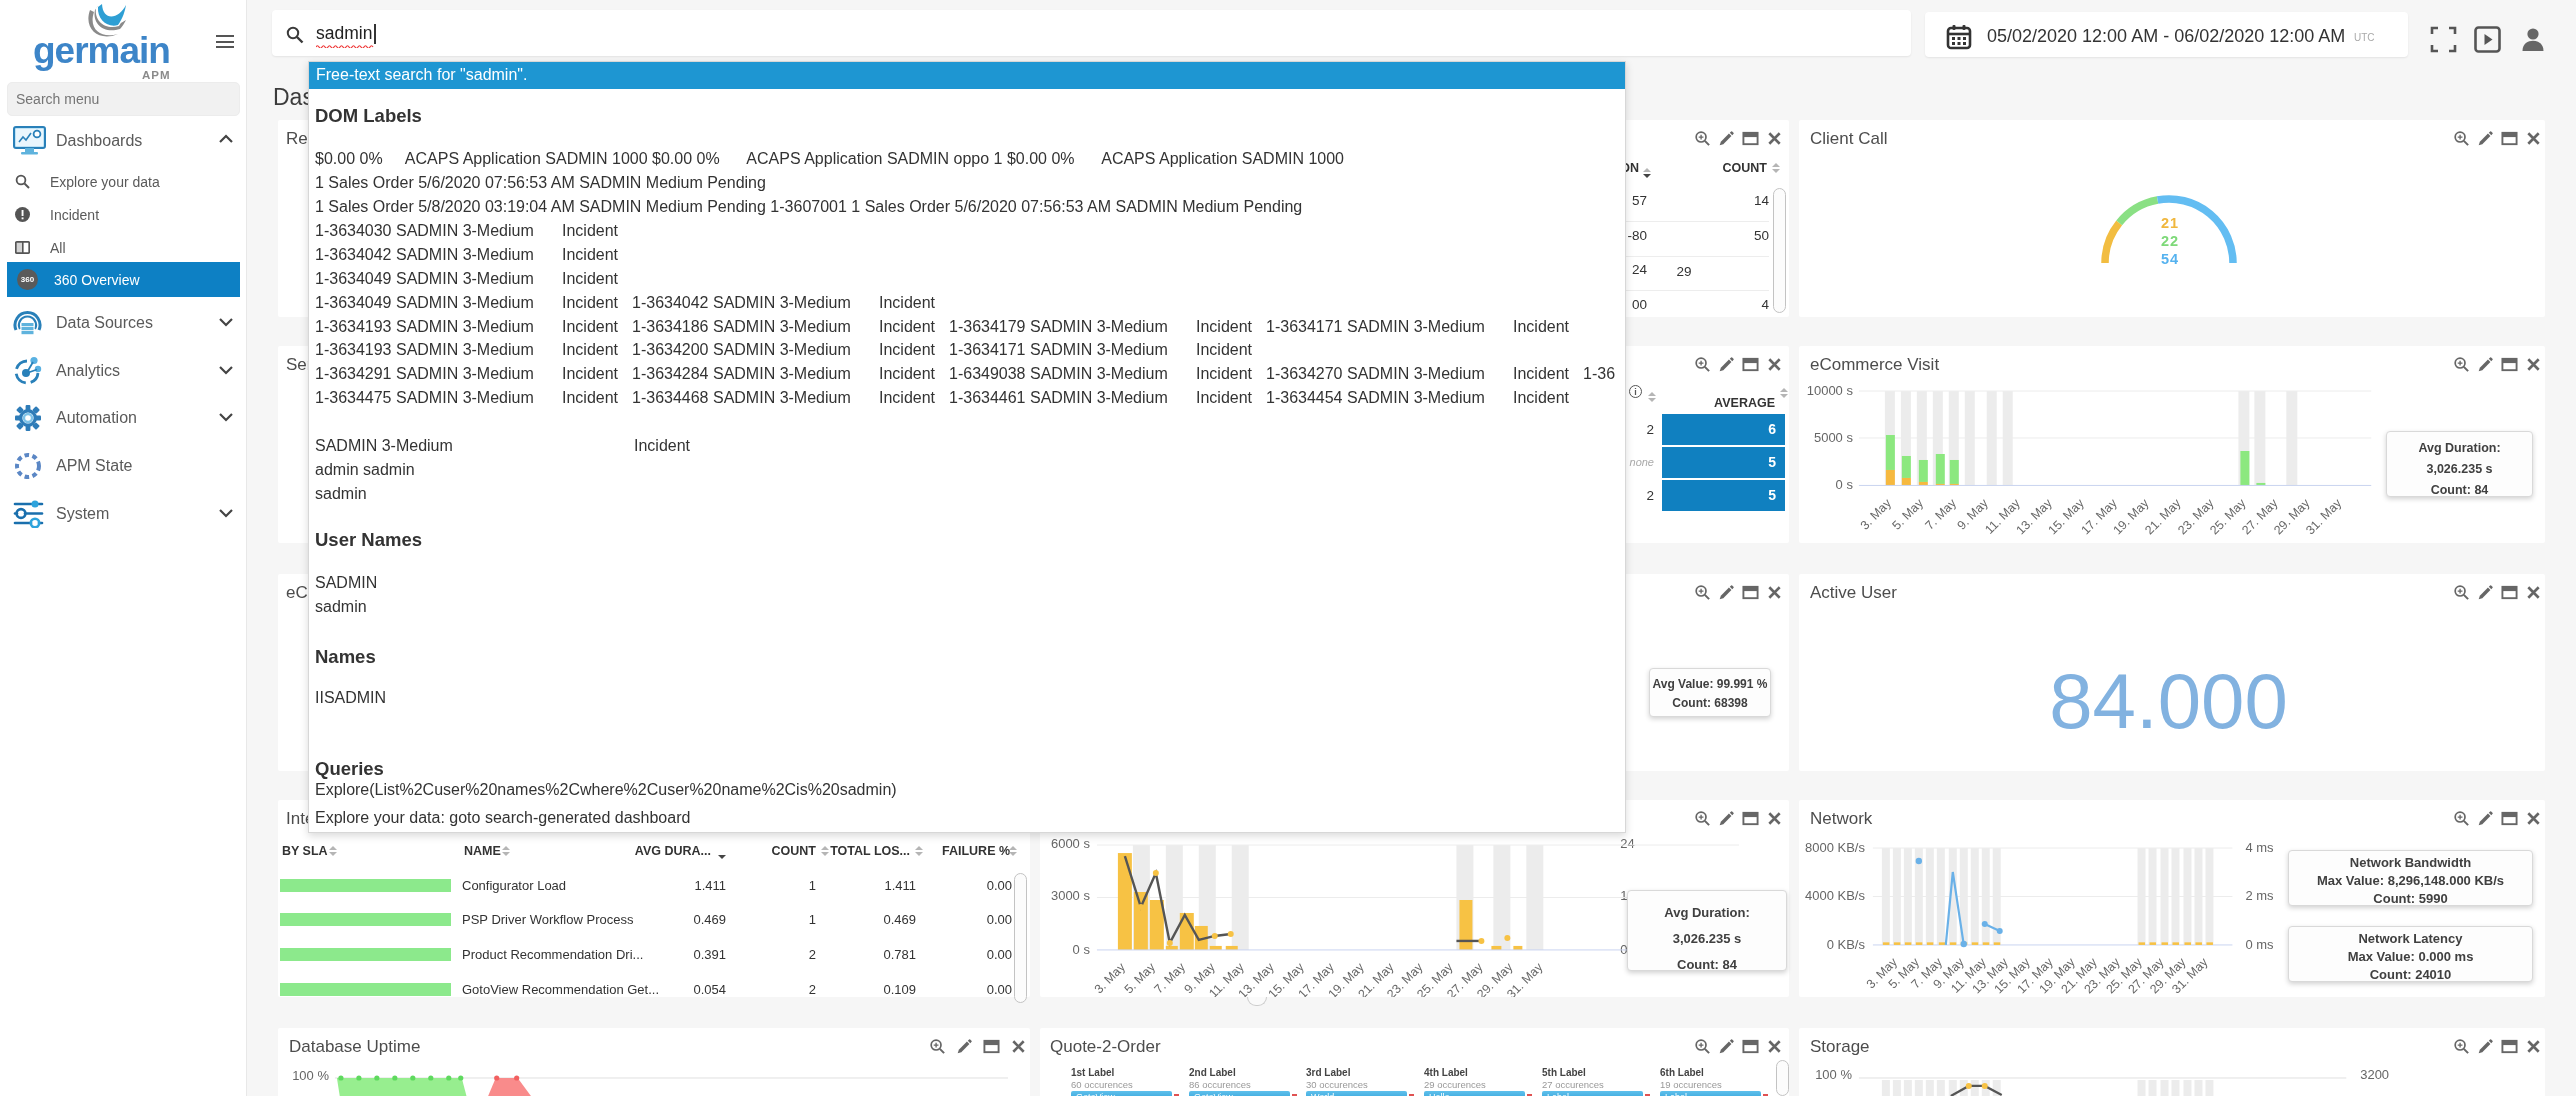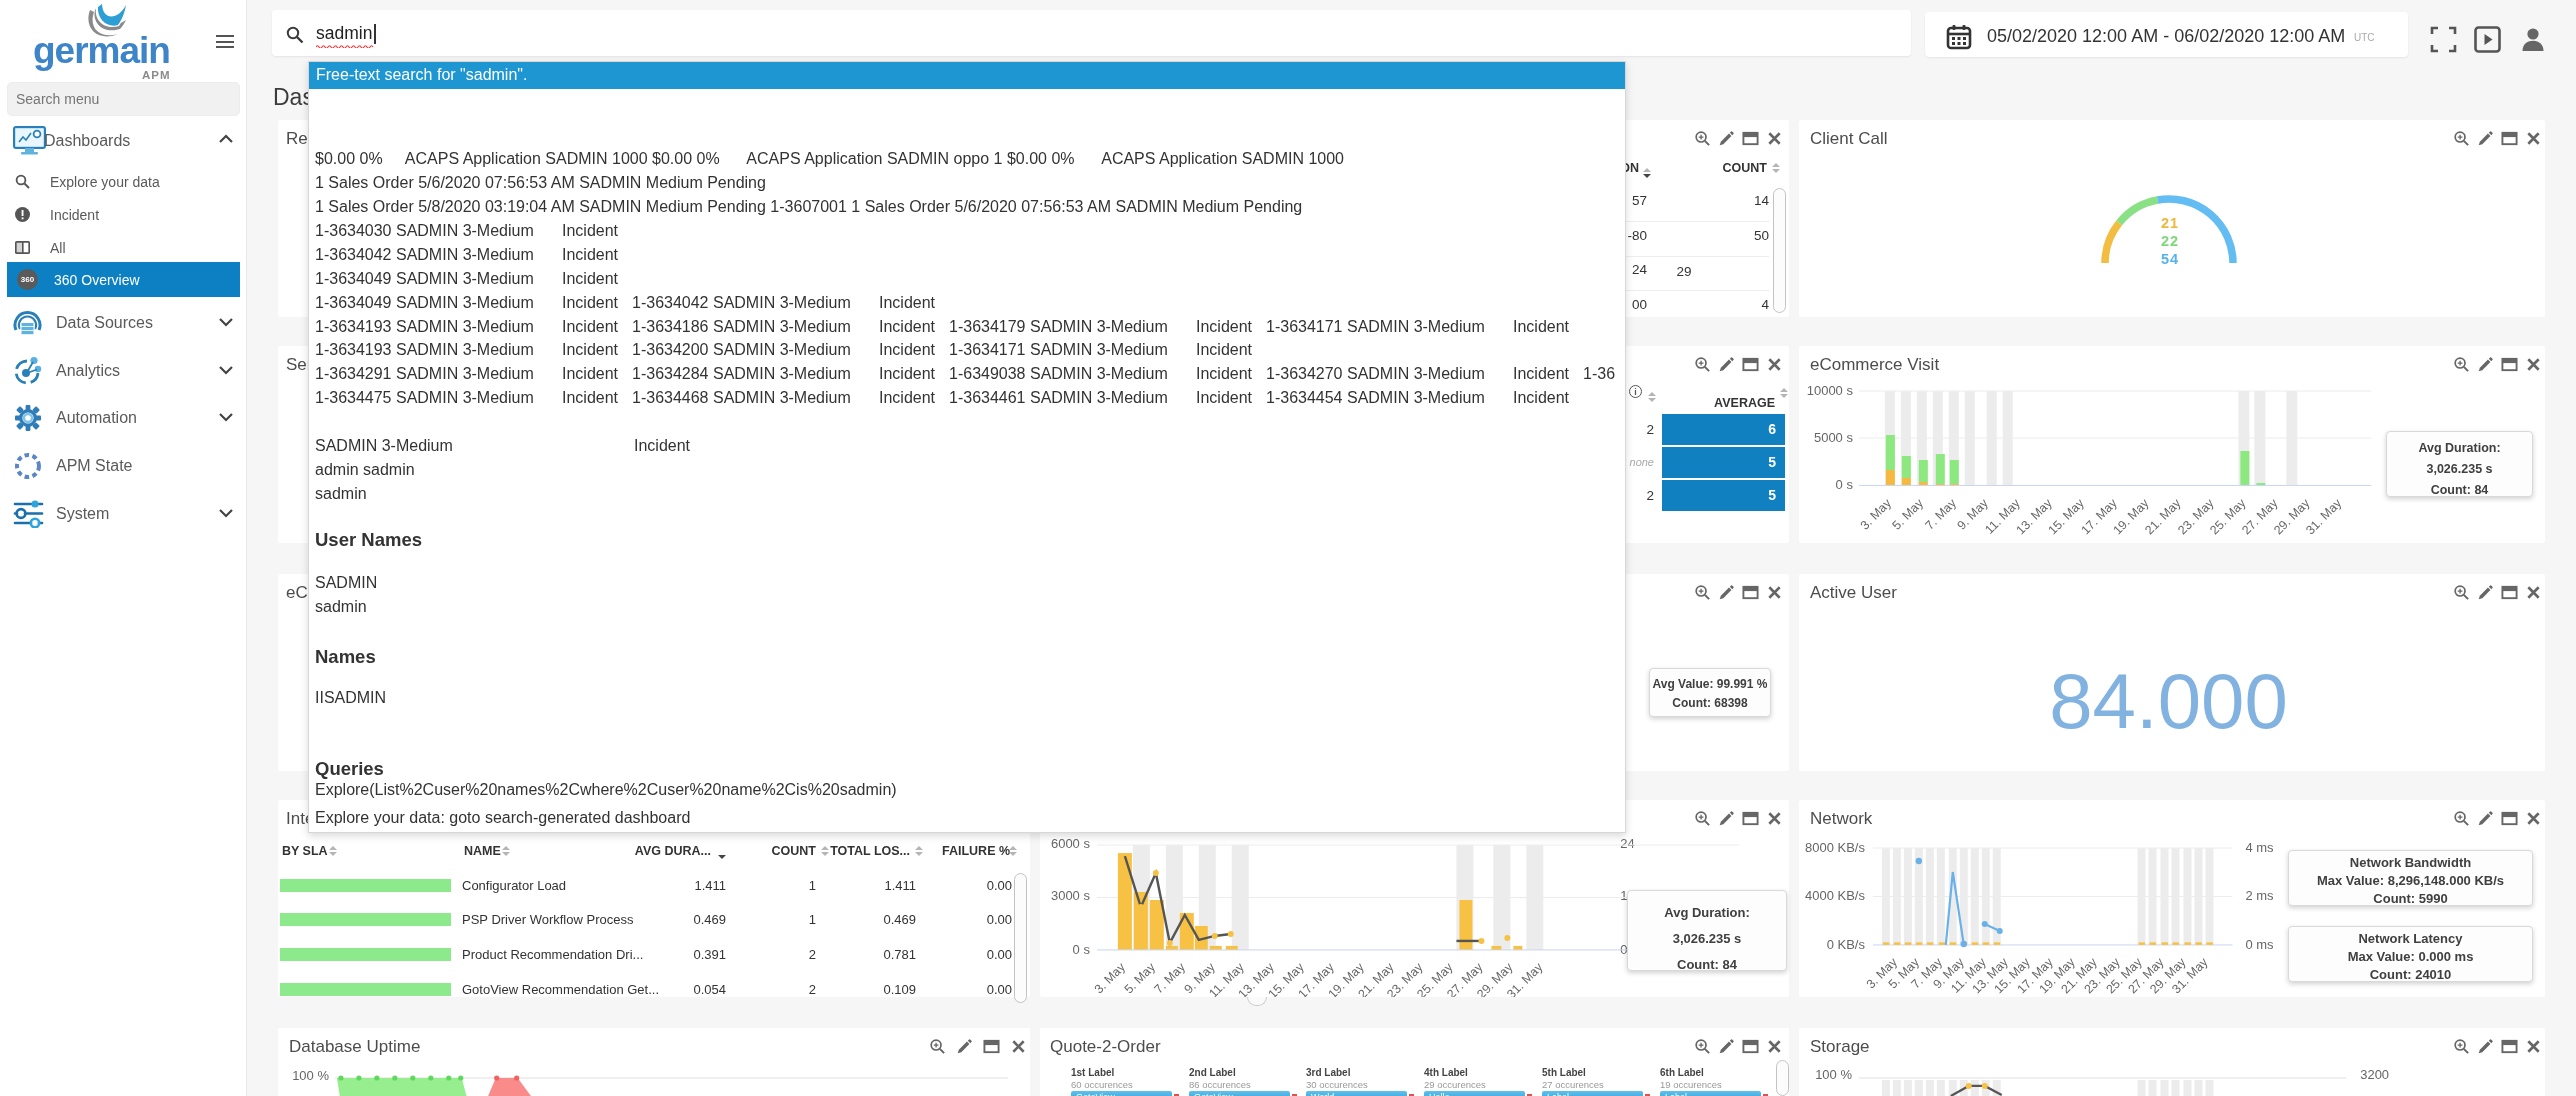--- a/index.html
+++ b/index.html
@@ -84,21 +84,21 @@
   <div class="abs" style="left:16px;top:91px;font-size:14px;color:#757575;">Search menu</div>
 
   <svg class="abs" style="left:13px;top:126px" width="33" height="29" viewBox="0 0 33 29">
     <rect x="1" y="1" width="31" height="21" rx="2" fill="#bfe3f5" stroke="#2980b9" stroke-width="2"></rect>
     <rect x="3" y="3" width="27" height="17" fill="#eaf6fd"></rect>
     <path d="M6 16 l4 -5 l3 3 l5 -7" stroke="#2980b9" stroke-width="1.6" fill="none"></path>
     <circle cx="24" cy="8" r="3.4" fill="#fff" stroke="#2980b9" stroke-width="1.8"></circle>
     <rect x="12" y="22" width="9" height="4" fill="#5fb3dd"></rect>
     <rect x="8" y="26" width="17" height="2.4" rx="1" fill="#5fb3dd"></rect>
   </svg>
-  <div class="abs menutxt" style="left:44px;top:132px;font-size:16px;text-align:right;">Dashboards</div>
+  <div class="abs menutxt" style="left:56px;top:132px;font-size:16px;text-align:right;">Dashboards</div>
   <svg class="abs" style="left:219px;top:134px" width="14" height="9" viewBox="0 0 14 9">
       <path d="M1 8 L7 2 L13 8" stroke="#444" stroke-width="2.2" fill="none"></path>
     </svg>
 
   <svg class="abs" style="left:15px;top:174px" width="15" height="15" viewBox="0 0 15 15">
       <circle cx="6" cy="6" r="4.4" fill="none" stroke="#555" stroke-width="1.8"></circle>
       <path d="M9.5 9.5 L14 14" stroke="#555" stroke-width="2"></path>
     </svg>
   <div class="abs menutxt" style="left:50px;top:174px;font-size:14px;">Explore your data</div>
 
@@ -841,20 +841,21 @@
     </g>
     <polyline points="152,68 170,58 186,58 203,67" fill="none" stroke="#555" stroke-width="2.2"></polyline>
     <circle cx="170" cy="58" r="3" fill="#f7c244"></circle>
       <circle cx="186" cy="58" r="3" fill="#f7c244"></circle>
   </svg>
 </div>
 
 <div id="dropdown">
   <div class="abs" style="left:0;top:0;width:1316px;height:27px;background:#1e96d2;"></div>
   <div class="abs" style="left:7px;top:4px;font-size:16px;color:#fff;z-index:2;">Free-text search for "sadmin".</div>
+  <div class="dd ddh" style="top:43px;">DOM Labels</div>
   <div class="dd" style="top:88px;">$0.00 0%&nbsp;&nbsp;&nbsp;&nbsp;&nbsp;ACAPS Application SADMIN 1000 $0.00 0%&nbsp;&nbsp;&nbsp;&nbsp;&nbsp;&nbsp;ACAPS Application SADMIN oppo 1 $0.00 0%&nbsp;&nbsp;&nbsp;&nbsp;&nbsp;&nbsp;ACAPS Application SADMIN 1000</div>
   <div class="dd" style="top:112px;">1 Sales Order 5/6/2020 07:56:53 AM SADMIN Medium Pending</div>
   <div class="dd" style="top:136px;">1 Sales Order 5/8/2020 03:19:04 AM SADMIN Medium Pending 1-3607001 1 Sales Order 5/6/2020 07:56:53 AM SADMIN Medium Pending</div>
   <div class="dd" style="top:160px;"><span class="c">1-3634030 SADMIN 3-Medium</span>Incident</div>
   <div class="dd" style="top:184px;"><span class="c">1-3634042 SADMIN 3-Medium</span>Incident</div>
   <div class="dd" style="top:208px;"><span class="c">1-3634049 SADMIN 3-Medium</span>Incident</div>
   <div class="dd" style="top:232px;"><span class="g"><span class="c">1-3634049 SADMIN 3-Medium</span>Incident</span><span class="c">1-3634042 SADMIN 3-Medium</span>Incident</div>
   <div class="dd" style="top:256px;"><span class="g"><span class="c">1-3634193 SADMIN 3-Medium</span>Incident</span><span class="g"><span class="c">1-3634186 SADMIN 3-Medium</span>Incident</span><span class="g"><span class="c">1-3634179 SADMIN 3-Medium</span>Incident</span><span class="c">1-3634171 SADMIN 3-Medium</span>Incident</div>
   <div class="dd" style="top:279px;"><span class="g"><span class="c">1-3634193 SADMIN 3-Medium</span>Incident</span><span class="g"><span class="c">1-3634200 SADMIN 3-Medium</span>Incident</span><span class="c">1-3634171 SADMIN 3-Medium</span>Incident</div>
   <div class="dd" style="top:303px;"><span class="g"><span class="c">1-3634291 SADMIN 3-Medium</span>Incident</span><span class="g"><span class="c">1-3634284 SADMIN 3-Medium</span>Incident</span><span class="g"><span class="c">1-6349038 SADMIN 3-Medium</span>Incident</span><span class="g"><span class="c">1-3634270 SADMIN 3-Medium</span>Incident</span>1-36</div>

